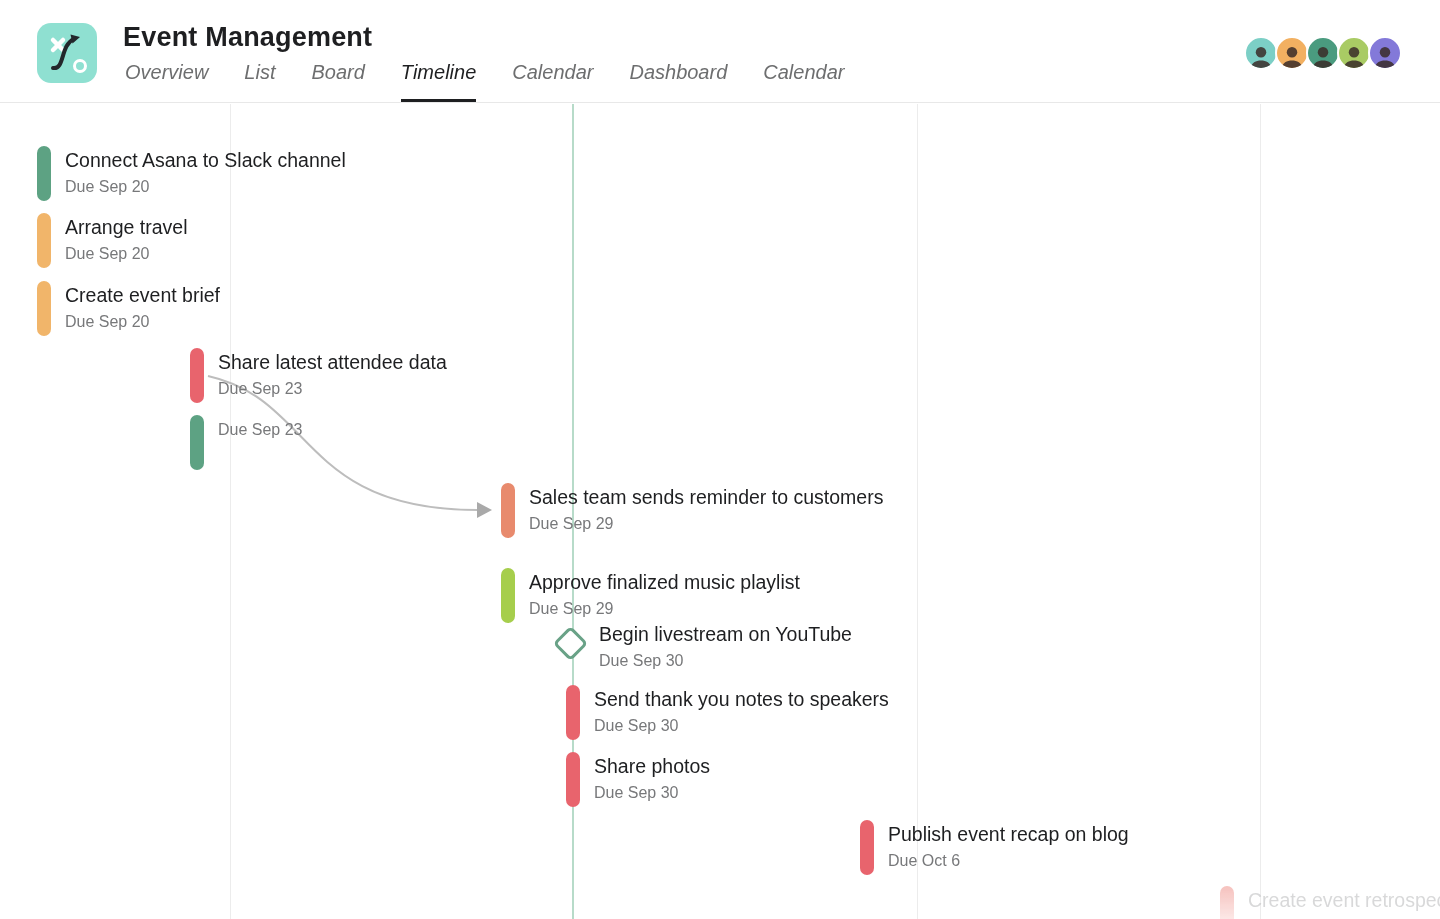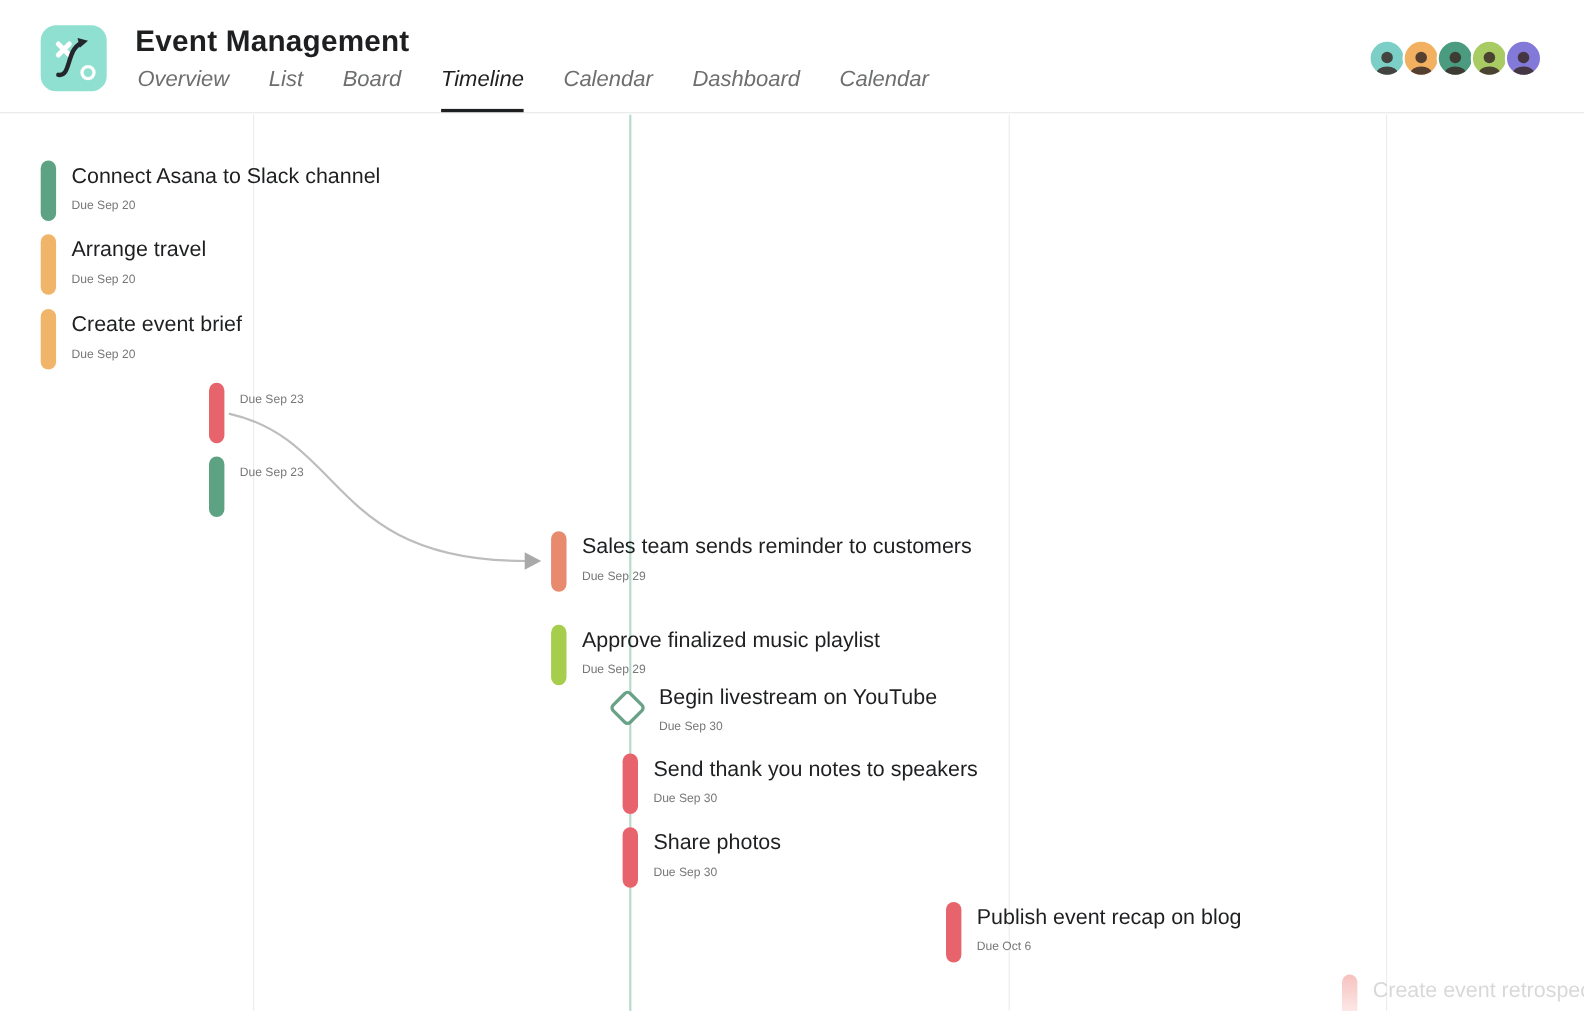--- a/index.html
+++ b/index.html
@@ -20,21 +20,21 @@
 
   
   .canvas { position:absolute; left:0; top:104px; width:1440px; height:815px; background:#fff; overflow:hidden; }
   .gridline { position:absolute; top:0; bottom:0; width:1px; }
   .today-line { position:absolute; top:0; bottom:0; width:2px; }
 
   .task { position:absolute; display:flex; align-items:flex-start; white-space:nowrap; }
   .pill { width:14px; height:55px; border-radius:7px; flex:0 0 auto; cursor:pointer; }
   .task-text { margin-left:14px; padding-top:1px; }
   .task-title { font-size:19.5px; line-height:26px; color:#1e1f21; }
-  .task-due { font-size:11px; line-height:22px; margin-top:3px; color:#77787a; }
+  .task-due { font-size:16px; line-height:22px; margin-top:3px; color:#77787a; }
 
   .milestone-diamond { width:25px; height:25px; border:3px solid #69a287; border-radius:5px;
     background:#fff; transform:rotate(45deg); flex:0 0 auto; margin-top:11px; cursor:pointer; }
   .milestone .task-text { margin-left:16px; }
 
   .task.faded { opacity:.55; }
   .task.faded .pill { background:linear-gradient(180deg,#ef9089 0%, rgba(247,199,195,.25) 85%) !important; }
   .task.faded .task-title { color:#b9babb; }
 
   .dep-arrow { position:absolute; left:0; top:0; pointer-events:none; }
@@ -132,20 +132,21 @@
     <span class="pill" style="background-color: rgb(241, 181, 106);"></span>
     <div class="task-text">
       <div class="task-title">Create event brief</div>
       <div class="task-due">Due Sep 20</div>
     </div>
   </div>
 
   <div class="task" style="left:190px; top:244px">
     <span class="pill" style="background-color: rgb(232, 100, 109);"></span>
     <div class="task-text">
+      <div class="task-title">Share latest attendee data</div>
       <div class="task-due">Due Sep 23</div>
     </div>
   </div>
 
   <div class="task" style="left:190px; top:311px">
     <span class="pill" style="background-color: rgb(93, 162, 131);"></span>
     <div class="task-text">
       <div class="task-due">Due Sep 23</div>
     </div>
   </div>

